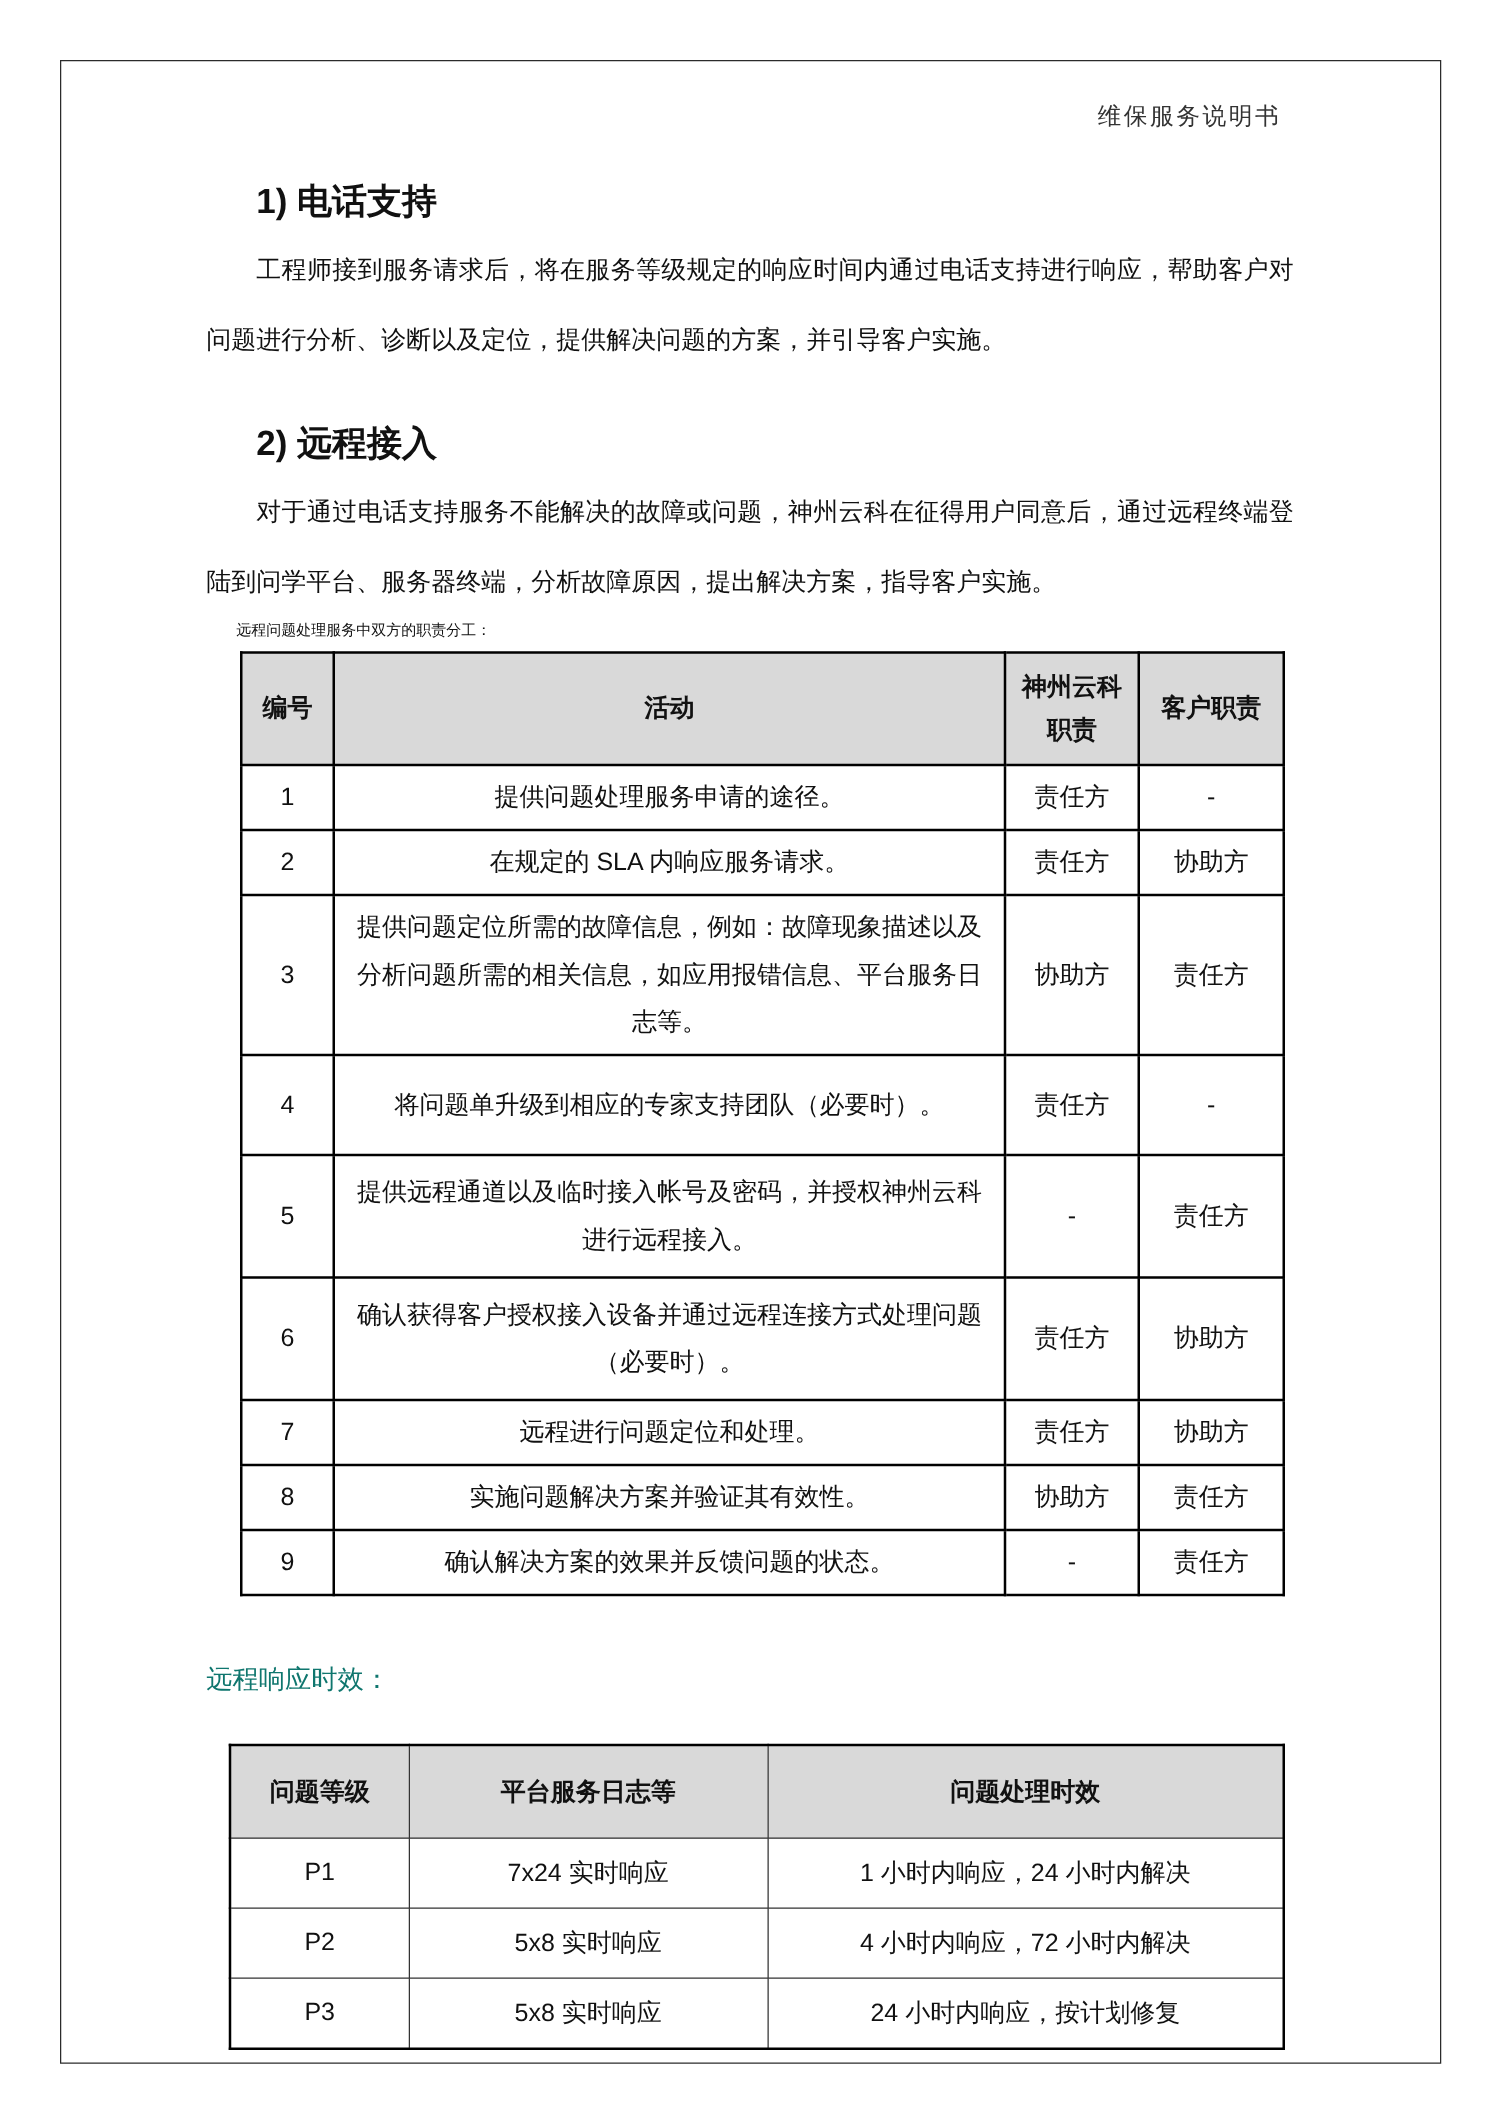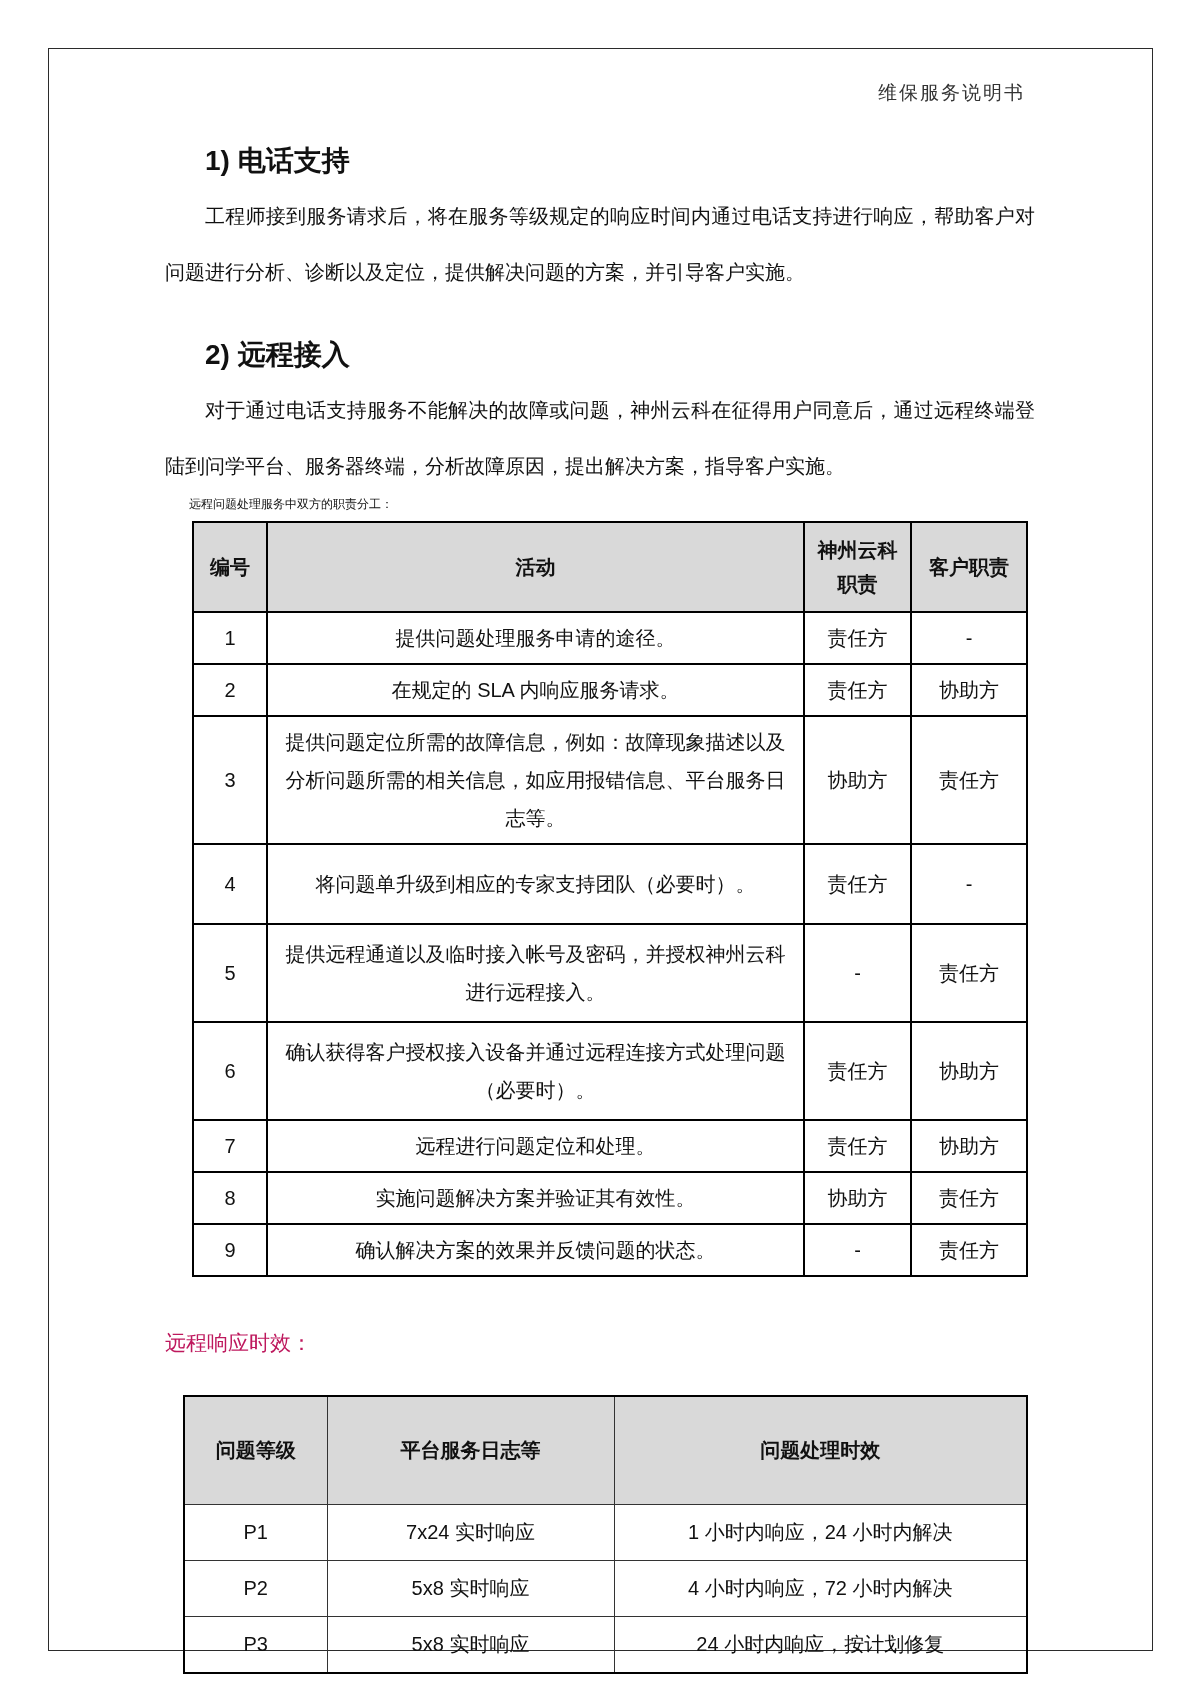--- a/index.html
+++ b/index.html
@@ -70,38 +70,38 @@
     line-height: 1.7;
   }
   table.resp td { text-align: center; }
   table.resp td:nth-child(2) { text-align: center; }
   table.resp tbody tr:nth-child(4) td { padding-top: 20px; padding-bottom: 20px; }
   table.resp tbody tr:nth-child(5) td,
   table.resp tbody tr:nth-child(6) td { padding-top: 10px; padding-bottom: 10px; }
   .sla-intro {
     margin: 52px 0 0 0;
     font-size: 21px;
-    color: #be185d;
+    color: #0f766e;
   }
   table.sla {
     border-collapse: collapse;
     table-layout: fixed;
     width: 843px;
     margin: 38px 0 0 18px;
     font-size: 20px;
     border: 2px solid #000000;
   }
   table.sla th, table.sla td {
     border: 1px solid #333333;
     text-align: center;
     word-break: break-all;
   }
   table.sla th {
     background: #d9d9d9;
-    padding: 40px 6px;
+    padding: 23px 6px;
   }
   table.sla td { padding: 14px 6px; }
   .page-footer {
     margin-top: 62px;
     text-align: center;
     font-family: "Liberation Serif", serif;
     font-size: 17px;
     color: #111111;
   }
   .page-footer .num { font-weight: bold; }

